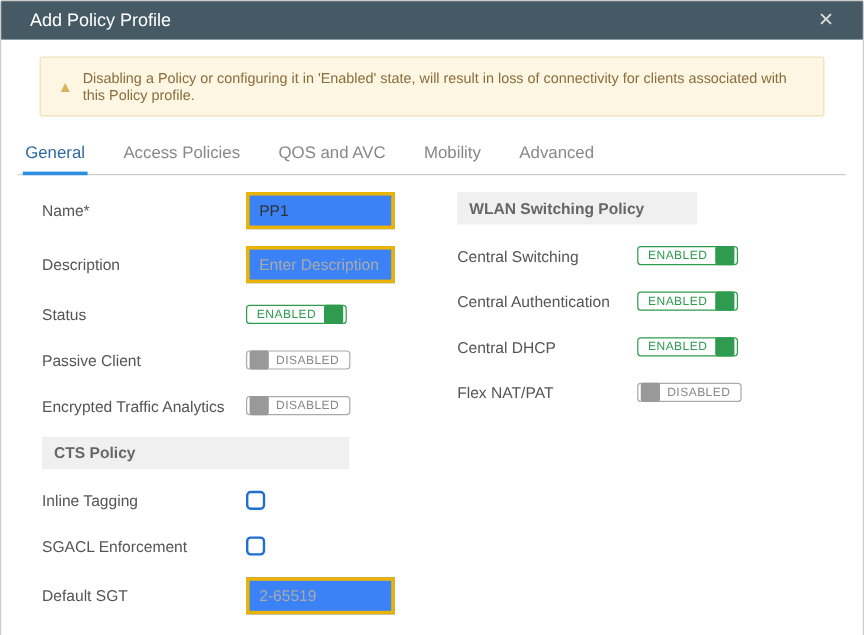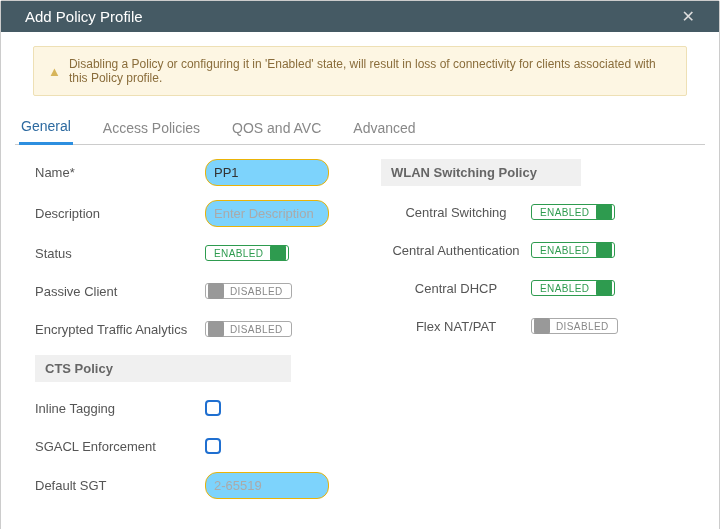--- a/index.html
+++ b/index.html
@@ -3,29 +3,29 @@
 <meta charset="utf-8">
 <style>
   * { box-sizing: border-box; margin: 0; padding: 0; }
   body { font-family: -apple-system, "Helvetica Neue", Arial, sans-serif; font-size: 13px; color: #555; background: #fff; }
   .modal { width: 720px; border: 1px solid #ccc; border-radius: 2px; }
   .titlebar { background: #455a64; color: #fff; padding: 6px 24px; display: flex; align-items: center; justify-content: space-between; font-size: 15px; }
   .titlebar .close { cursor: pointer; font-size: 16px; color: #ddd; }
   .body { padding: 0 14px 10px 14px; }
   .warning { background: #fdf6e3; border: 1px solid #eee0b5; color: #8a6d3b; padding: 10px 14px; margin: 14px 18px 16px 18px; font-size: 12px; display: flex; align-items: center; gap: 8px; border-radius: 2px; }
   .warn-icon { color: #d7b55a; font-size: 13px; }
-  .tabs { display: flex; gap: 28px; border-bottom: 1px solid #ccc; padding: 0 4px; align-items: flex-end; }
+  .tabs { display: flex; gap: 28px; border-bottom: 1px solid #ccc; padding: 0 4px; }
   .tab { padding: 6px 2px 8px 2px; color: #888; cursor: pointer; font-size: 14px; }
   .tab.active { color: #2d6aa0; border-bottom: 3px solid #2d8fe0; margin-bottom: -1px; }
   .content { display: flex; padding: 14px 8px 10px 20px; gap: 30px; }
   .col { flex: 1; }
   .row { display: flex; align-items: center; margin-bottom: 14px; min-height: 24px; }
   .row .lbl { width: 170px; color: #555; font-size: 13px; }
-  .col-right .row .lbl { width: 150px; text-align: center; }
-  input[type=text] { border: 1px solid #eab308; padding: 5px 8px; font-size: 13px; width: 124px; background: #7dd3fc; color: #333; border-radius: 12px; }
+  .col-right .row .lbl { width: 150px; }
+  input[type=text] { border: 3px solid #eab308; padding: 5px 8px; font-size: 13px; width: 124px; background: #3b82f6; color: #333; border-radius: 0; }
   input[type=text]::placeholder { color: #aaa; }
   .section-hdr { background: #f0f0f0; padding: 6px 10px; font-weight: 600; color: #666; margin-bottom: 14px; width: 256px; }
   .col-right .section-hdr { width: 200px; }
   
   .toggle { display: inline-flex; align-items: center; border: 1px solid; border-radius: 3px; height: 16px; padding: 0 2px 0 8px; gap: 6px; font-size: 10px; letter-spacing: 0.4px; cursor: pointer; }
   .toggle.enabled { border-color: #2e9b4f; color: #2e9b4f; }
   .toggle.disabled { border-color: #aaa; color: #888; flex-direction: row-reverse; padding: 0 8px 0 2px; }
   .toggle .knob { width: 16px; height: 16px; border-radius: 2px; }
   .toggle.enabled .knob { background: #2e9b4f; }
   .toggle.disabled .knob { background: #999; }
@@ -43,20 +43,21 @@
   <div class="body">
     <div class="warning">
       <span class="warn-icon">▲</span>
       <span>Disabling a Policy or configuring it in 'Enabled' state, will result in loss of connectivity for clients associated with this Policy profile.</span>
     </div>
 
     <div class="tabs">
       <div class="tab active">General</div>
       <div class="tab">Access Policies</div>
       <div class="tab">QOS and AVC</div>
+      <div class="tab">Mobility</div>
       <div class="tab">Advanced</div>
     </div>
 
     <div class="content">
       <div class="col">
         <div class="row">
           <span class="lbl">Name*</span>
           <input type="text" value="PP1" style="">
         </div>
         <div class="row">

